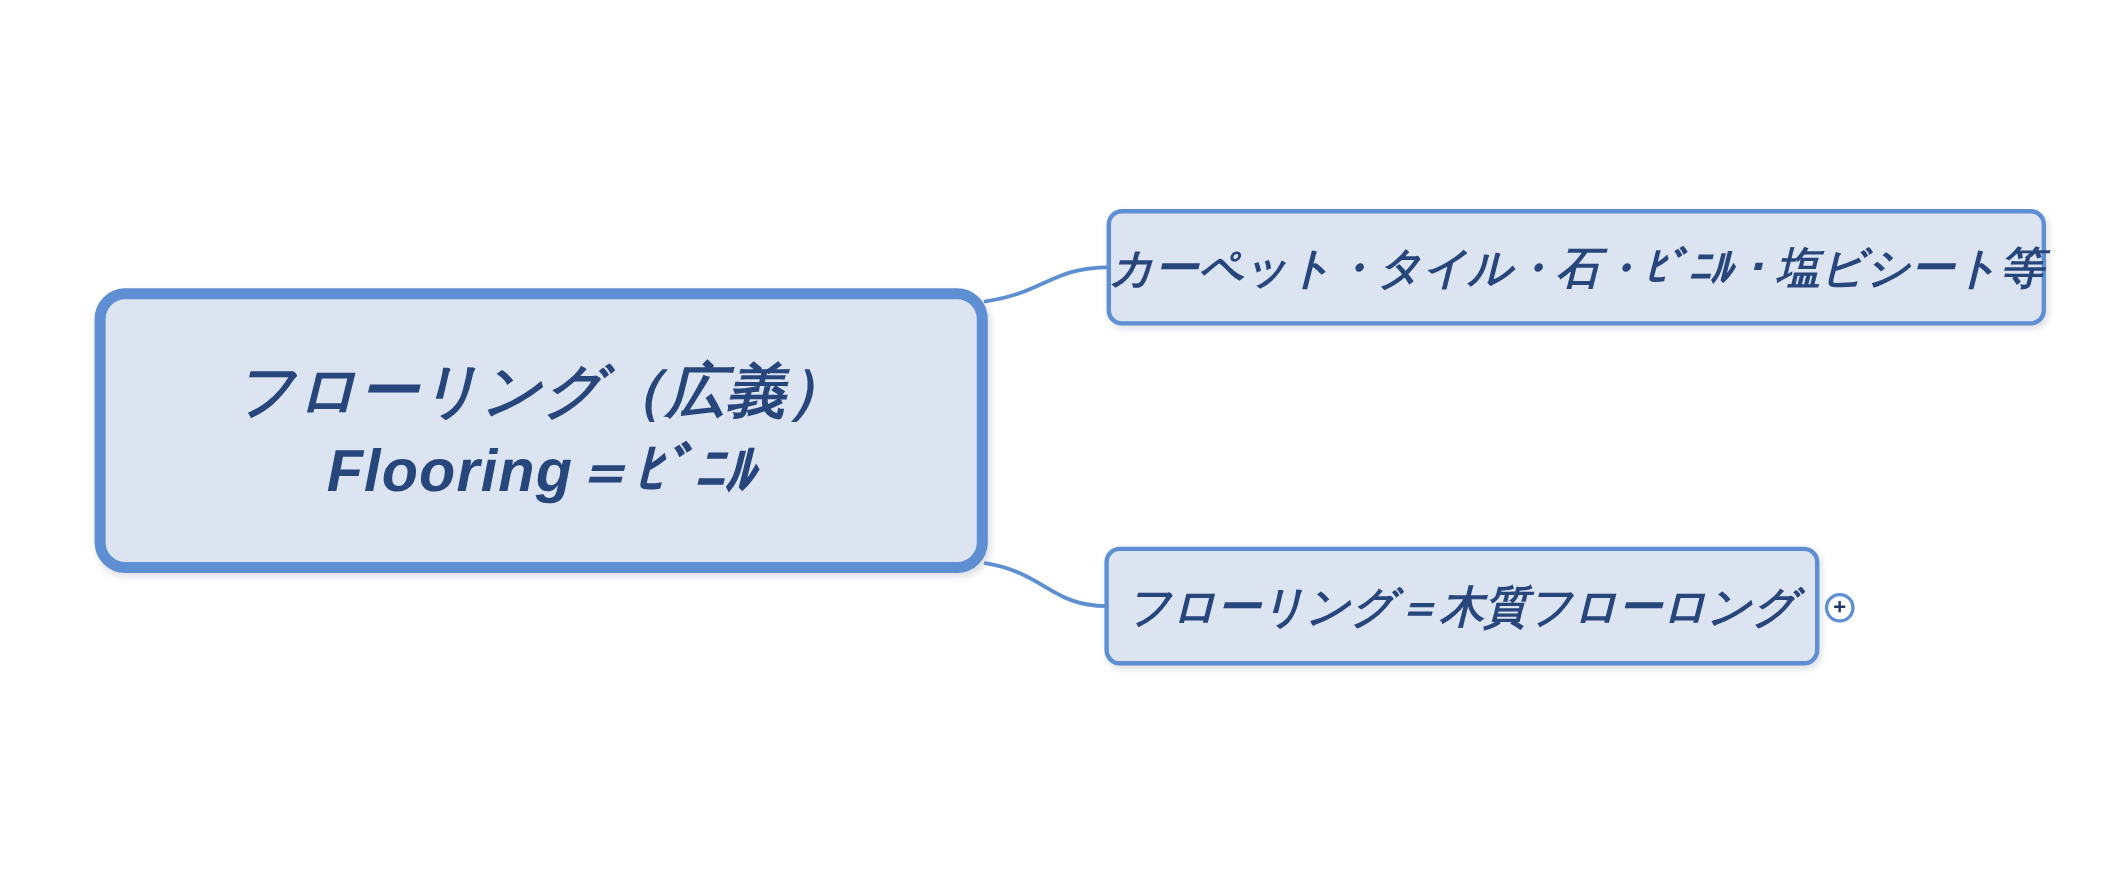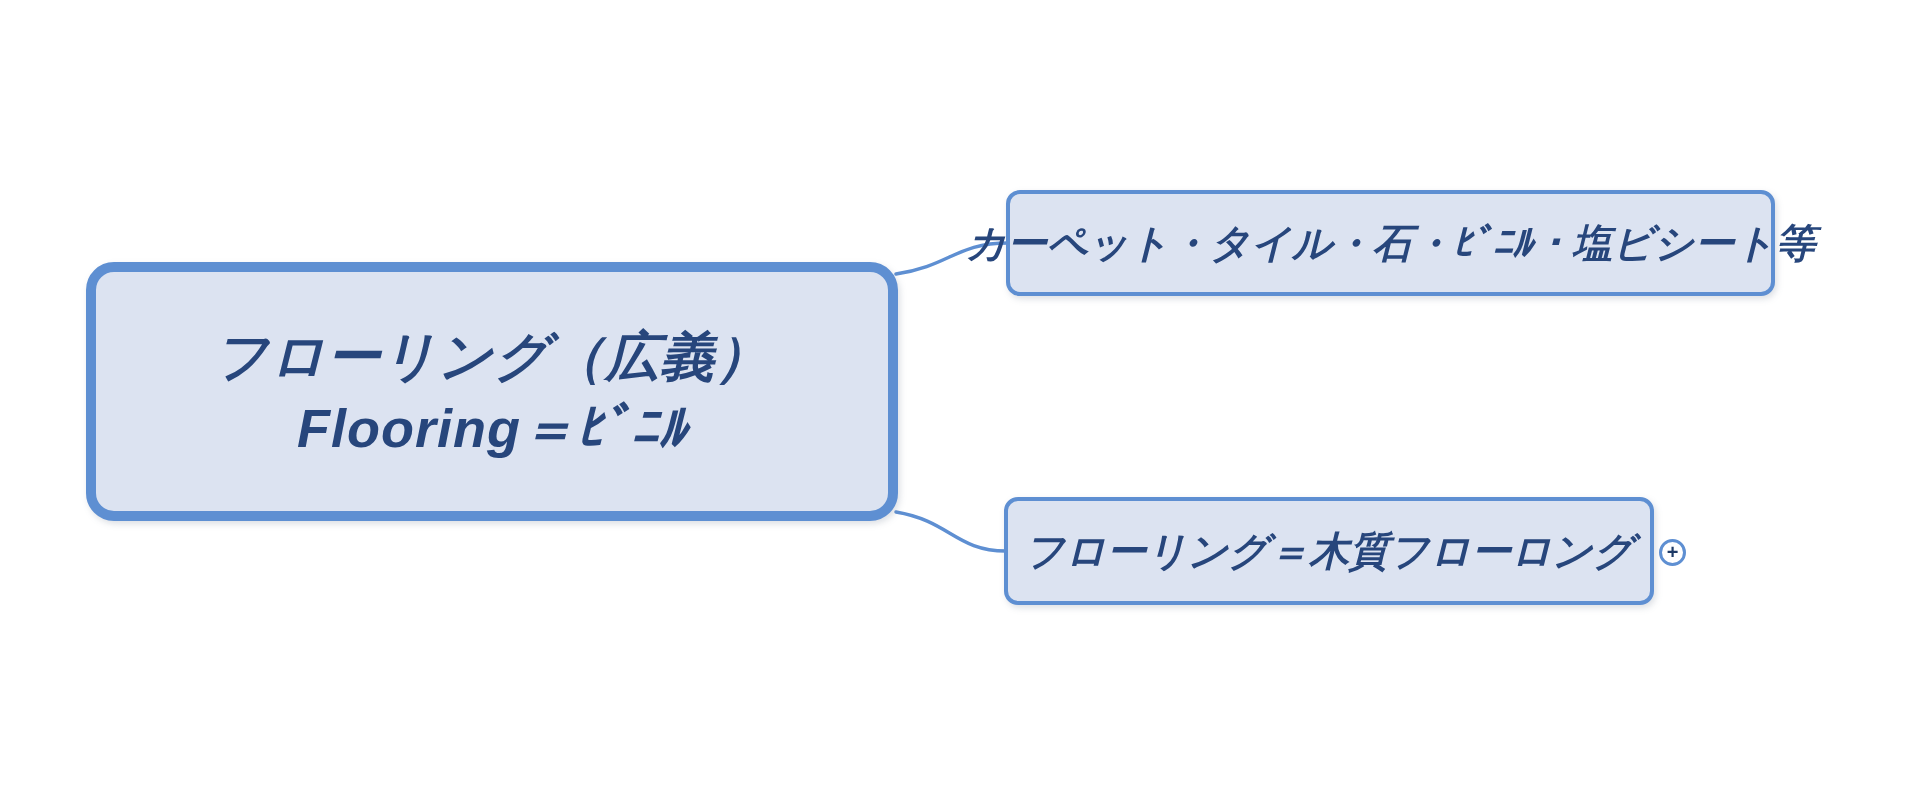--- a/index.html
+++ b/index.html
@@ -37,21 +37,21 @@
     letter-spacing:1px;
   }
   .node-child{
     border:4px solid #5e8fd2;
     border-radius:14px;
     font-size:40px;
     font-weight:600;
     white-space:nowrap;
   }
   .node-child-1{
-    left:1006px;top:190px;width:769px;height:106px;
+    left:1006px;top:190px;width:854px;height:106px;
   }
   .node-child-2{
     left:1004px;top:497px;width:650px;height:108px;
   }
   .expand-btn{
     position:absolute;
     left:1659px;top:539px;
     width:21px;height:21px;
     background:#ffffff;
     border:3px solid #5e8fd2;

